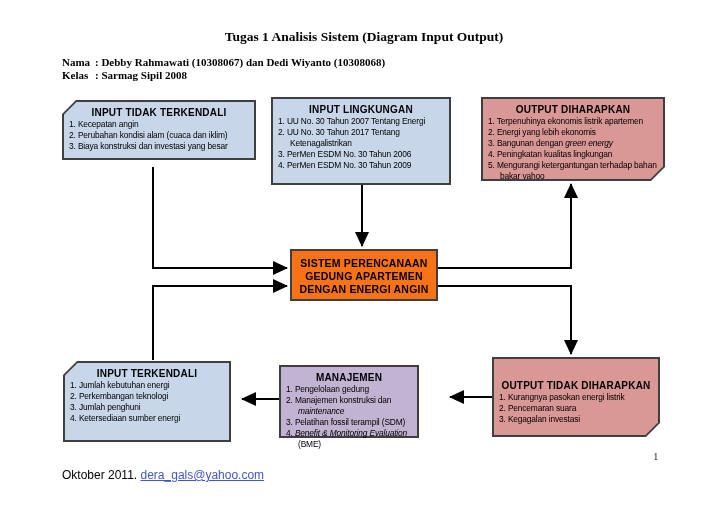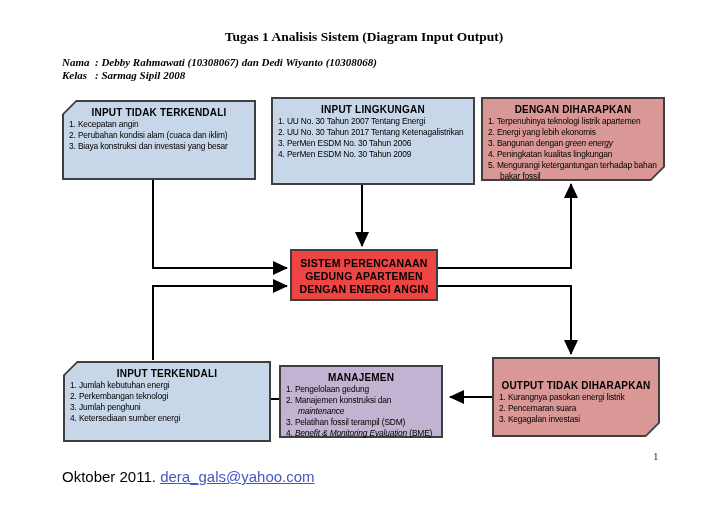--- a/index.html
+++ b/index.html
@@ -1,49 +1,49 @@
 <!DOCTYPE html>
 <html><head>
 <meta charset="utf-8">
 <style>
   html,body{margin:0;padding:0;background:#fff;}
   .canvas{position:relative;width:728px;height:515px;background:#ffffff;overflow:hidden;
           font-family:"Liberation Sans",sans-serif;color:#000;padding-left:17px;}
   .page-title{position:absolute;top:29px;left:0;width:728px;text-align:center;
               font-family:"Liberation Serif",serif;font-weight:bold;font-size:13.5px;}
   .meta{position:absolute;left:62px;top:56px;font-family:"Liberation Serif",serif;
-        font-weight:bold;font-style:italic;font-size:11px;}
+        font-weight:bold;font-size:11px;}
   .meta-row{display:flex;line-height:13px;}
   .meta-label{width:33px;}
 
   
   .box{position:absolute;background:#3f3f3f;box-sizing:border-box;}
   .box-fill{position:absolute;top:2px;left:2px;right:2px;bottom:2px;}
   .snip-tl{clip-path:polygon(14px 0,100% 0,100% 100%,0 100%,0 14px);}
   .snip-tl .box-fill{clip-path:polygon(12.5px 0,100% 0,100% 100%,0 100%,0 12.5px);}
   .snip-br{clip-path:polygon(0 0,100% 0,100% calc(100% - 14px),calc(100% - 14px) 100%,0 100%);}
   .snip-br .box-fill{clip-path:polygon(0 0,100% 0,100% calc(100% - 12.5px),calc(100% - 12.5px) 100%,0 100%);}
   .blue  .box-fill{background:#c7d6e8;}
   .pink  .box-fill{background:#d99795;}
-  .green .box-fill{background:#ef4444;}
+  .green .box-fill{background:#f97316;}
   .purple .box-fill{background:#c1b3d1;}
 
   .box-title{font-weight:bold;font-size:10px;text-align:center;margin:5px 3px 1px;letter-spacing:.2px;}
   .box-list{margin:0;padding:0 2px 0 5px;list-style:none;counter-reset:item;
             font-size:8.4px;line-height:11px;letter-spacing:-0.15px;}
   .box-list li{counter-increment:item;padding-left:12px;text-indent:-12px;}
   .box-list li::before{content:counter(item) ". ";}
   em{font-style:italic;}
 
   .sys-text{padding-top:6px;}
   .sys-line{font-weight:bold;font-size:10.5px;text-align:center;line-height:13px;letter-spacing:.2px;}
 
   .connectors{position:absolute;top:0;left:0;pointer-events:none;}
 
-  .footer{position:absolute;left:62px;top:468px;font-size:15px;}
+  .footer{position:absolute;left:62px;top:468px;font-size:12px;}
   .footer a{color:#4356c6;text-decoration:underline;}
   .page-number{position:absolute;left:653px;top:450px;font-family:"Liberation Serif",serif;
                font-size:11px;color:#333;}
 </style>
 </head>
 <body>
 
 <div class="canvas">
 
   <div class="page-title">Tugas 1 Analisis Sistem (Diagram Input Output)</div>
@@ -67,77 +67,77 @@
     </defs>
     <polyline points="153,167 153,268 287,268" fill="none" stroke="#000" stroke-width="2" marker-end="url(#arr)"></polyline>
     <polyline points="153,360 153,286 287,286" fill="none" stroke="#000" stroke-width="2" marker-end="url(#arr)"></polyline>
     <polyline points="362,185 362,246" fill="none" stroke="#000" stroke-width="2" marker-end="url(#arr)"></polyline>
     <polyline points="437,268 571,268 571,184" fill="none" stroke="#000" stroke-width="2" marker-end="url(#arr)"></polyline>
     <polyline points="437,286 571,286 571,354" fill="none" stroke="#000" stroke-width="2" marker-end="url(#arr)"></polyline>
     <polyline points="492,397 450,397" fill="none" stroke="#000" stroke-width="2" marker-end="url(#arr)"></polyline>
     <polyline points="279,399 242,399" fill="none" stroke="#000" stroke-width="2" marker-end="url(#arr)"></polyline>
   </svg>
 
-  <div class="box blue snip-tl" style="left:62px;top:100px;width:194px;height:80px;">
+  <div class="box blue snip-tl" style="left:62px;top:100px;width:194px;height:60px;">
     <div class="box-fill">
       <div class="box-title">INPUT TIDAK TERKENDALI</div>
       <ol class="box-list">
         <li>Kecepatan angin</li>
         <li>Perubahan kondisi alam (cuaca dan iklim)</li>
         <li>Biaya konstruksi dan investasi yang besar</li>
       </ol>
     </div>
   </div>
 
-  <div class="box blue" style="left:271px;top:97px;width:204px;height:88px;">
+  <div class="box blue" style="left:271px;top:97px;width:180px;height:88px;">
     <div class="box-fill">
       <div class="box-title">INPUT LINGKUNGAN</div>
       <ol class="box-list">
         <li>UU No. 30 Tahun 2007 Tentang Energi</li>
         <li>UU No. 30 Tahun 2017 Tentang Ketenagalistrikan</li>
         <li>PerMen ESDM No. 30 Tahun 2006</li>
         <li>PerMen ESDM No. 30 Tahun 2009</li>
       </ol>
     </div>
   </div>
 
   <div class="box pink snip-br" style="left:481px;top:97px;width:184px;height:84px;">
     <div class="box-fill">
-      <div class="box-title">DENGAN DIHARAPKAN</div>
+      <div class="box-title">OUTPUT DIHARAPKAN</div>
       <ol class="box-list">
-        <li>Terpenuhinya teknologi listrik apartemen</li>
+        <li>Terpenuhinya ekonomis listrik apartemen</li>
         <li>Energi yang lebih ekonomis</li>
         <li><span>Bangunan dengan </span><em>green energy</em></li>
         <li>Peningkatan kualitas lingkungan</li>
-        <li>Mengurangi ketergantungan terhadap bahan bakar fossil</li>
+        <li>Mengurangi ketergantungan terhadap bahan bakar yahoo</li>
       </ol>
     </div>
   </div>
 
   <div class="box green" style="left:290px;top:249px;width:148px;height:52px;">
     <div class="box-fill sys-text">
       <div class="sys-line">SISTEM PERENCANAAN</div>
       <div class="sys-line">GEDUNG APARTEMEN</div>
       <div class="sys-line">DENGAN ENERGI ANGIN</div>
     </div>
   </div>
 
-  <div class="box blue snip-tl" style="left:63px;top:361px;width:208px;height:81px;">
+  <div class="box blue snip-tl" style="left:63px;top:361px;width:168px;height:81px;">
     <div class="box-fill">
       <div class="box-title">INPUT TERKENDALI</div>
       <ol class="box-list">
         <li>Jumlah kebutuhan energi</li>
         <li>Perkembangan teknologi</li>
         <li>Jumlah penghuni</li>
         <li>Ketersediaan sumber energi</li>
       </ol>
     </div>
   </div>
 
-  <div class="box purple" style="left:279px;top:365px;width:164px;height:73px;">
+  <div class="box purple" style="left:279px;top:365px;width:140px;height:73px;">
     <div class="box-fill">
       <div class="box-title">MANAJEMEN</div>
       <ol class="box-list">
         <li>Pengelolaan gedung</li>
         <li><span>Manajemen konstruksi dan </span><em>maintenance</em></li>
         <li>Pelatihan fossil terampil (SDM)</li>
         <li><em>Benefit &amp; Monitoring Evaluation</em><span> (BME)</span></li>
       </ol>
     </div>
   </div>

